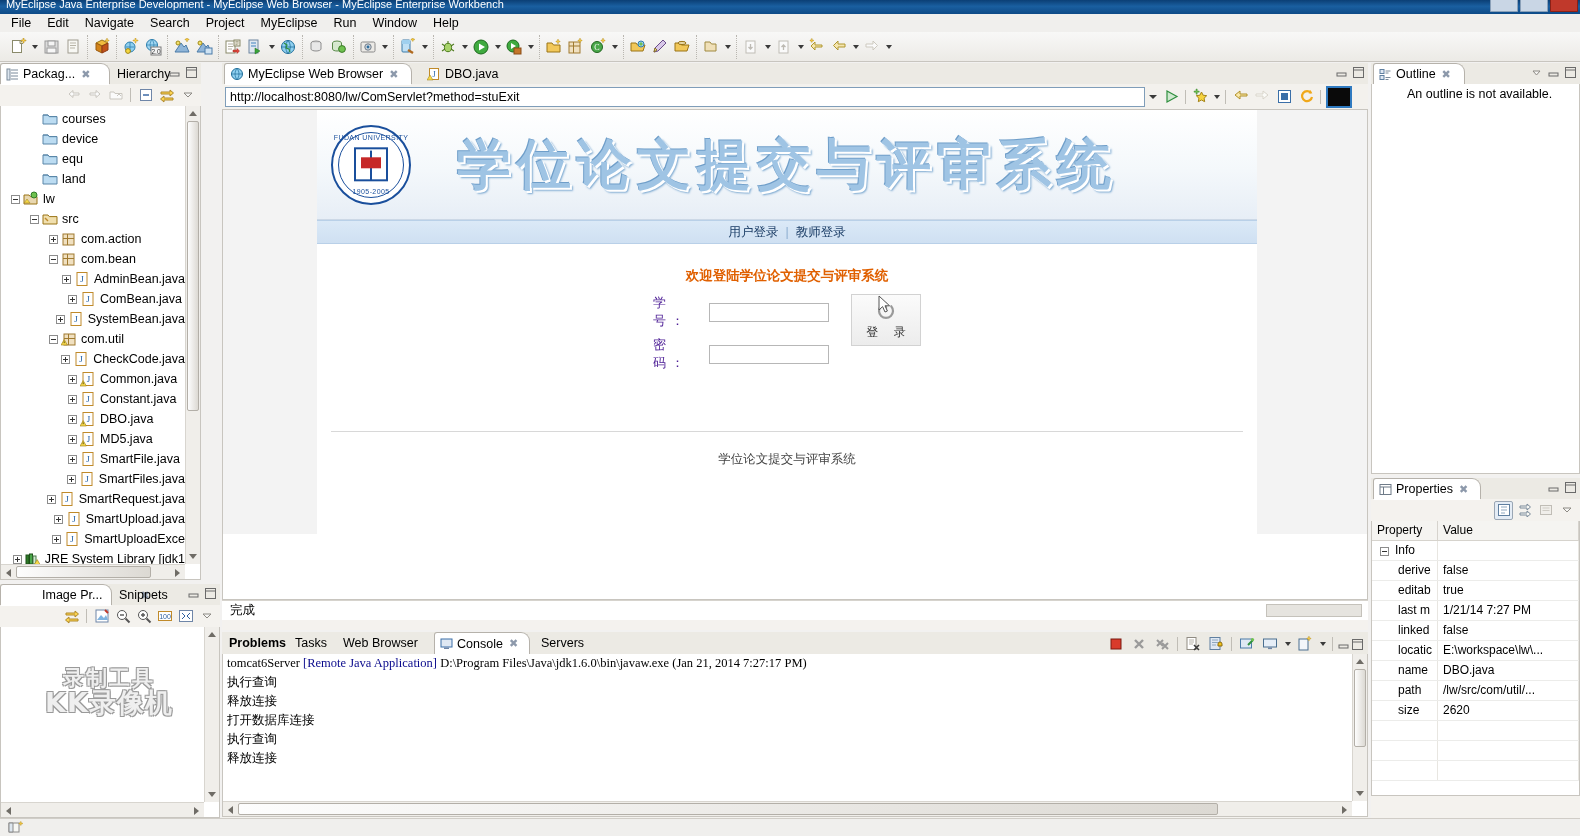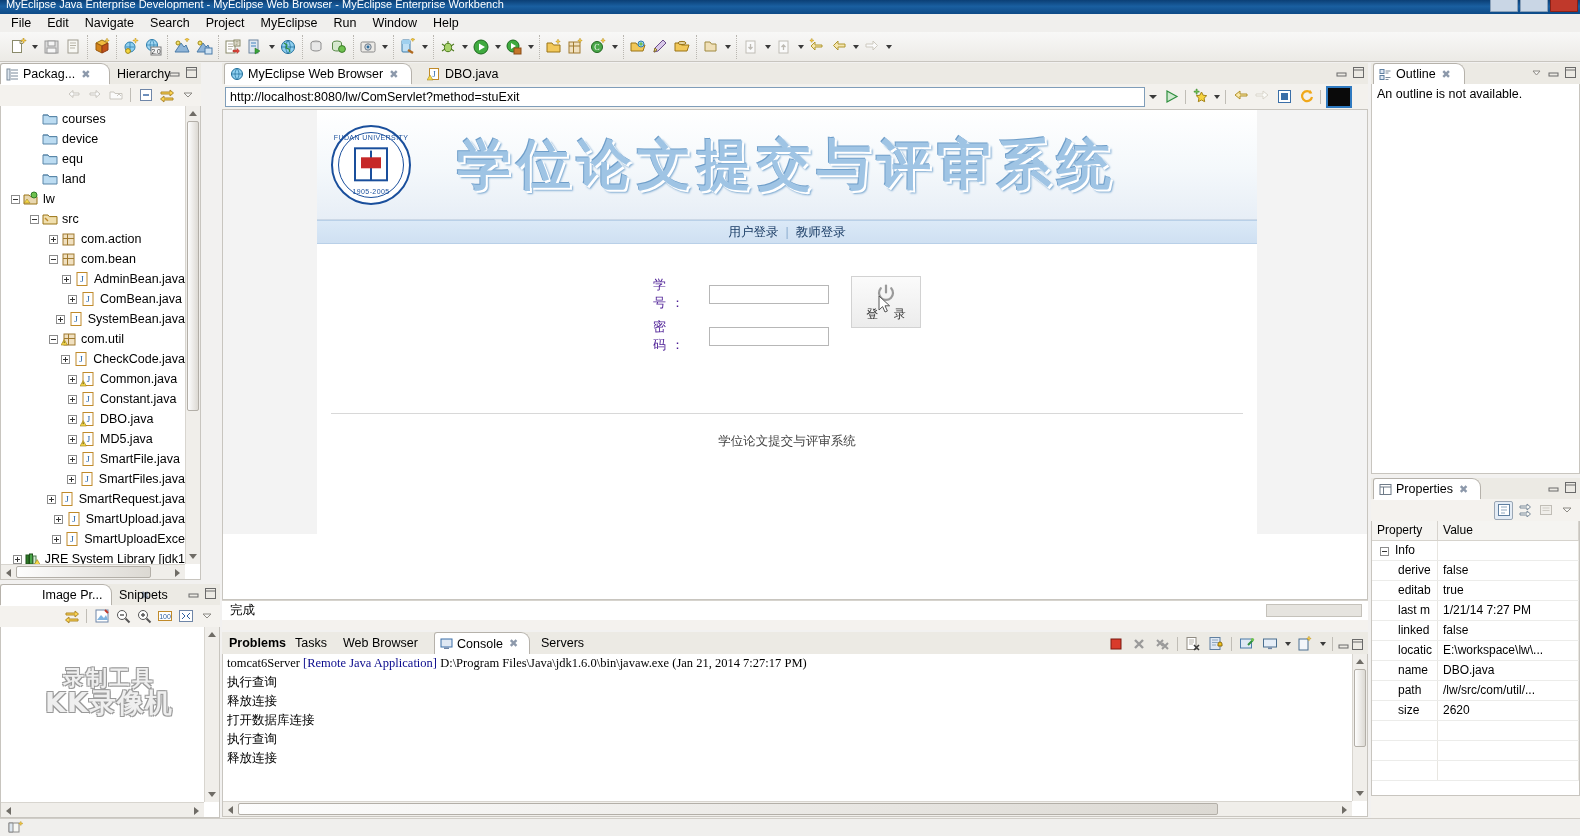--- a/index.html
+++ b/index.html
@@ -1036,20 +1036,21 @@
           <div class="bannertitle">学位论文提交与评审系统</div>
         </div>
 
         <div class="navbar">
           <span>用户登录</span>
           <span class="sepbar">|</span>
           <span>教师登录</span>
         </div>
 
         <div style="padding-top:23px;">
+          <div class="welcome">欢迎登陆学位论文提交与评审系统</div>
           <div class="lform">
             <div class="lgrid">
               <div class="lrow">
                 <div class="llab">学 号：</div>
                 <input class="linput" type="text" style="">
               </div>
               <div class="lrow">
                 <div class="llab">密 码：</div>
                 <input class="linput" type="password" style="">
               </div>
@@ -1219,21 +1220,21 @@
         <svg class="mmicon" viewBox="0 0 13 13">
             <rect x="2" y="7" width="9" height="3" fill="none" stroke="#6a6a6a"></rect>
           </svg>
         <svg class="mmicon" viewBox="0 0 13 13">
             <rect x="1.5" y="1.5" width="10" height="10" fill="none" stroke="#6a6a6a"></rect>
             <path d="M1.5 4h10" stroke="#6a6a6a"></path>
           </svg>
       </div>
     </div>
     <div class="vbody" style="height:390px;border:1px solid #c8c5bf;border-top:none;padding:3px 5px;">
-      <div style="font-size:12.5px;">An outline is not available.</div>
+      <div style="font-size:12.5px;margin-left:30px;">An outline is not available.</div>
     </div>
   </div>
 
   <div class="panel" style="left:1371px;top:478px;width:209px;height:340px;background:#f4f2ee;">
     <div class="vtabrow">
       <div class="vtab active" style="left:2px;width:108px;">
         <svg width="13" height="13" viewBox="0 0 13 13">
             <rect x="1" y="1.5" width="11" height="10" fill="#fff" stroke="#6f7b88"></rect>
             <path d="M1 4h11M4.5 4v7.5" stroke="#6f7b88"></path>
           </svg>

